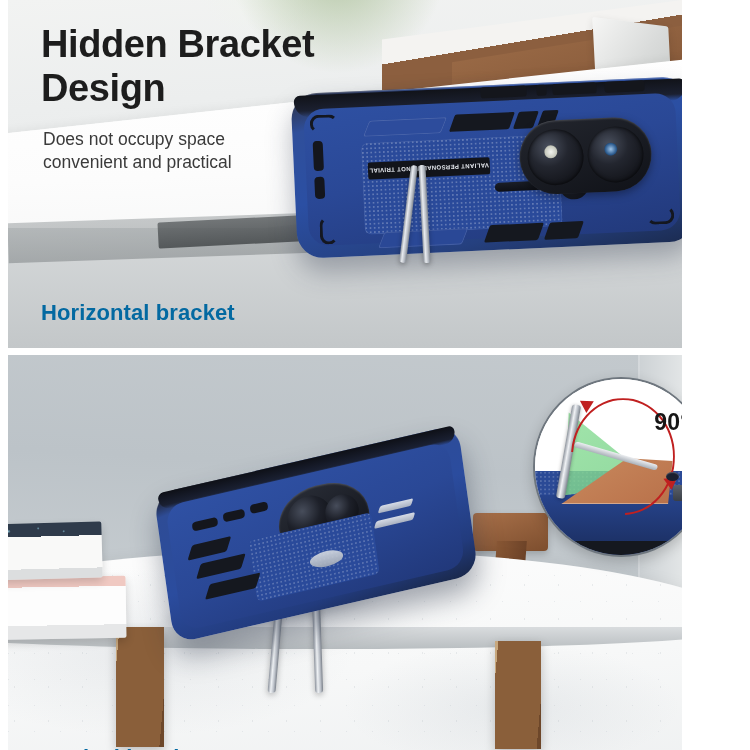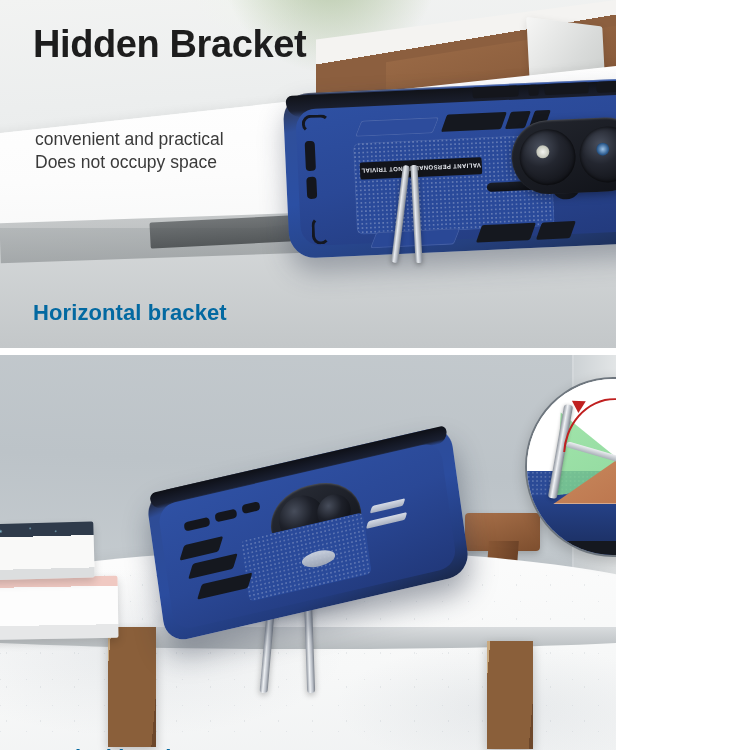--- a/index.html
+++ b/index.html
@@ -2,21 +2,21 @@
 <html><head>
 <meta charset="utf-8">
 <title>Hidden Bracket Design</title>
 <style>
   html,body{margin:0;padding:0;background:#fff;}
   body{font-family:"Liberation Sans",sans-serif;-webkit-font-smoothing:antialiased;}
 
   .canvas{position:relative;width:750px;height:750px;overflow:hidden;background:#fff;}
 
   
-  .panel{position:absolute;left:0;width:616px;overflow:hidden;}
+  .panel{position:absolute;left:8px;width:674px;overflow:hidden;}
   #panel-top{top:0;height:348px;}
   #panel-divider{position:absolute;top:348px;left:0;width:750px;height:7px;background:#ffffff;z-index:40;}
   #panel-bottom{top:355px;height:395px;}
 
   
   .top-bg{position:absolute;inset:0;
     background:
       radial-gradient(circle 150px at 330px -35px, rgba(126,160,96,.55), rgba(126,160,96,0) 72%),
       radial-gradient(circle 90px at 252px -20px, rgba(240,244,238,.9), rgba(240,244,238,0) 70%),
       linear-gradient(176deg,#f2f3f2 0%,#eceeee 28%,#e8eaea 52%,#eceeed 100%);
@@ -280,24 +280,25 @@
       </div>
     </div>
 
     <div class="kick-top">
       <i class="a"></i>
         <i class="b"></i>
     </div>
 
     <div class="headline">
       <div>Hidden Bracket</div>
+      <div>Design</div>
     </div>
     <div class="subcopy">
+      <div>Does not occupy space</div>
       <div>convenient and practical</div>
-      <div>Does not occupy space</div>
     </div>
     <div class="panel-caption" id="caption-horizontal">Horizontal bracket</div>
   </div>
 
   <div id="panel-divider"></div>
 
   <div class="panel" id="panel-bottom">
 
     <div class="bot-bg"></div>
     <div class="wall-right"></div>

